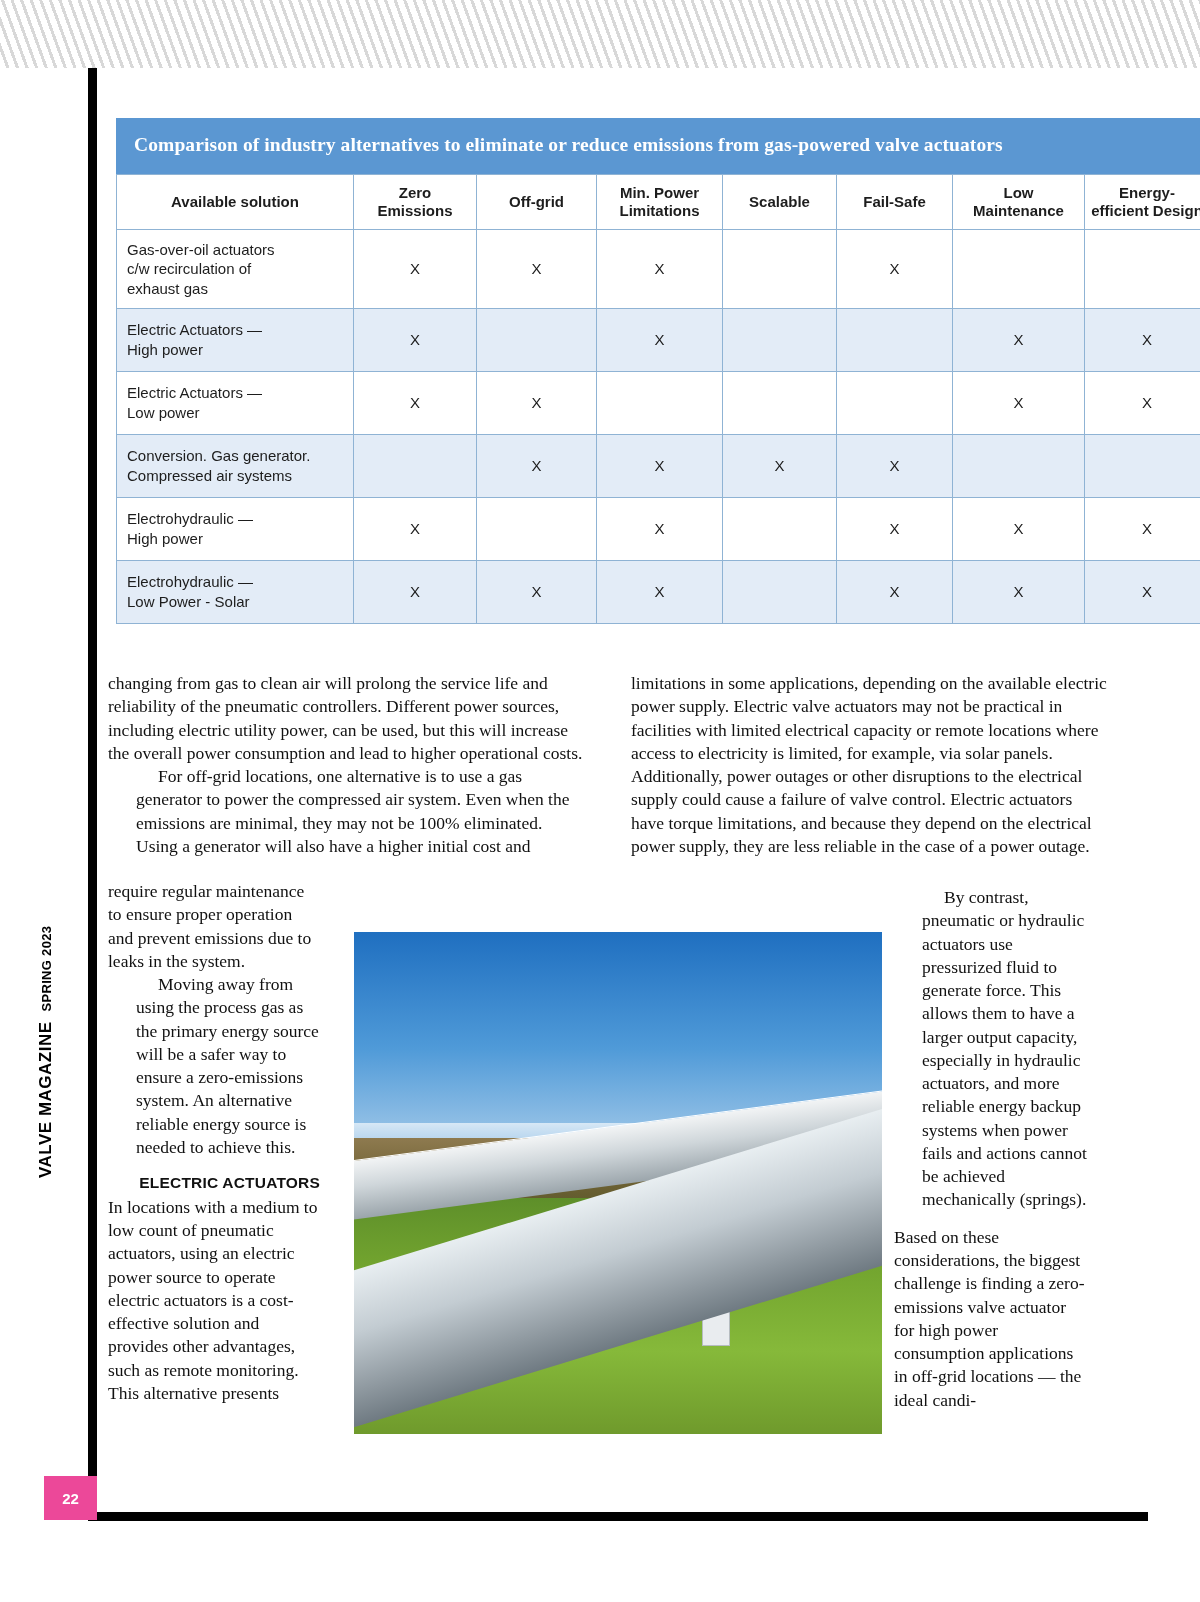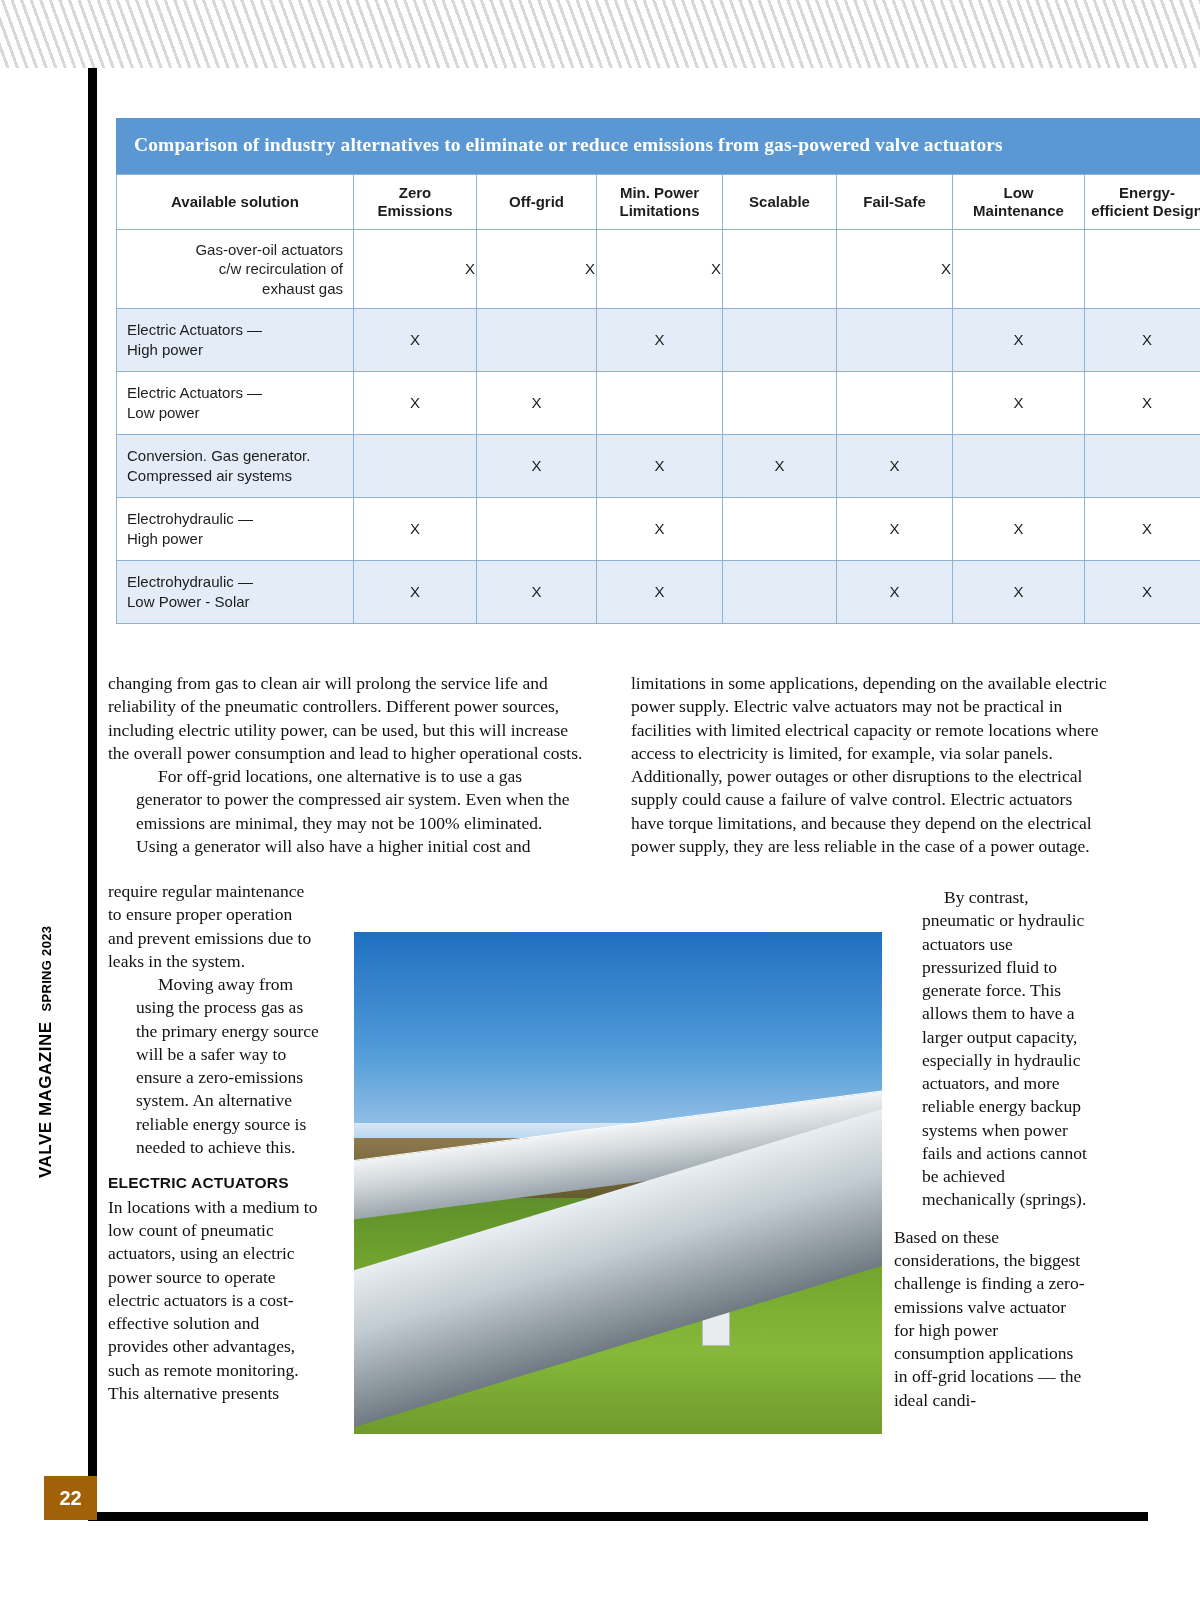--- a/index.html
+++ b/index.html
@@ -47,25 +47,25 @@
     width: 1060px;
     height: 9px;
     background: #000000;
   }
   .folio-box {
     position: absolute;
     left: 44px;
     top: 1476px;
     width: 53px;
     height: 44px;
-    background: #a16207;
+    background: #ec4899;
     color: #ffffff;
     font-family: "Liberation Sans", sans-serif;
     font-weight: bold;
-    font-size: 20px;
+    font-size: 15px;
     display: flex;
     align-items: center;
     justify-content: center;
   }
   .side-label {
     position: absolute;
     left: 36px;
     top: 1178px;
     transform-origin: left top;
     transform: rotate(-90deg);
@@ -139,21 +139,20 @@
     white-space: pre-line;
   }
   table.cmp tbody tr.alt td {
     background: #e3ecf7;
   }
   table.cmp tbody tr.plain td {
     background: #ffffff;
   }
   table.cmp tr.row-tall td {
     height: 66px;
-    text-align: right;
   }
 
   
   .col {
     position: absolute;
     font-family: "Liberation Serif", serif;
     font-size: 17.5px;
     line-height: 1.33;
     color: #111;
     text-align: left;
@@ -186,20 +185,21 @@
     top: 886px;
     width: 196px;
   }
   h3.sec {
     font-family: "Liberation Sans", sans-serif;
     font-weight: bold;
     font-size: 15.5px;
     letter-spacing: 0.2px;
     margin: 0 0 2px 0;
     color: #111;
+    text-align: right;
   }
   .spacer-sm { height: 14px; }
 
   
   .photo {
     position: absolute;
     left: 354px;
     top: 932px;
     width: 528px;
     height: 502px;

